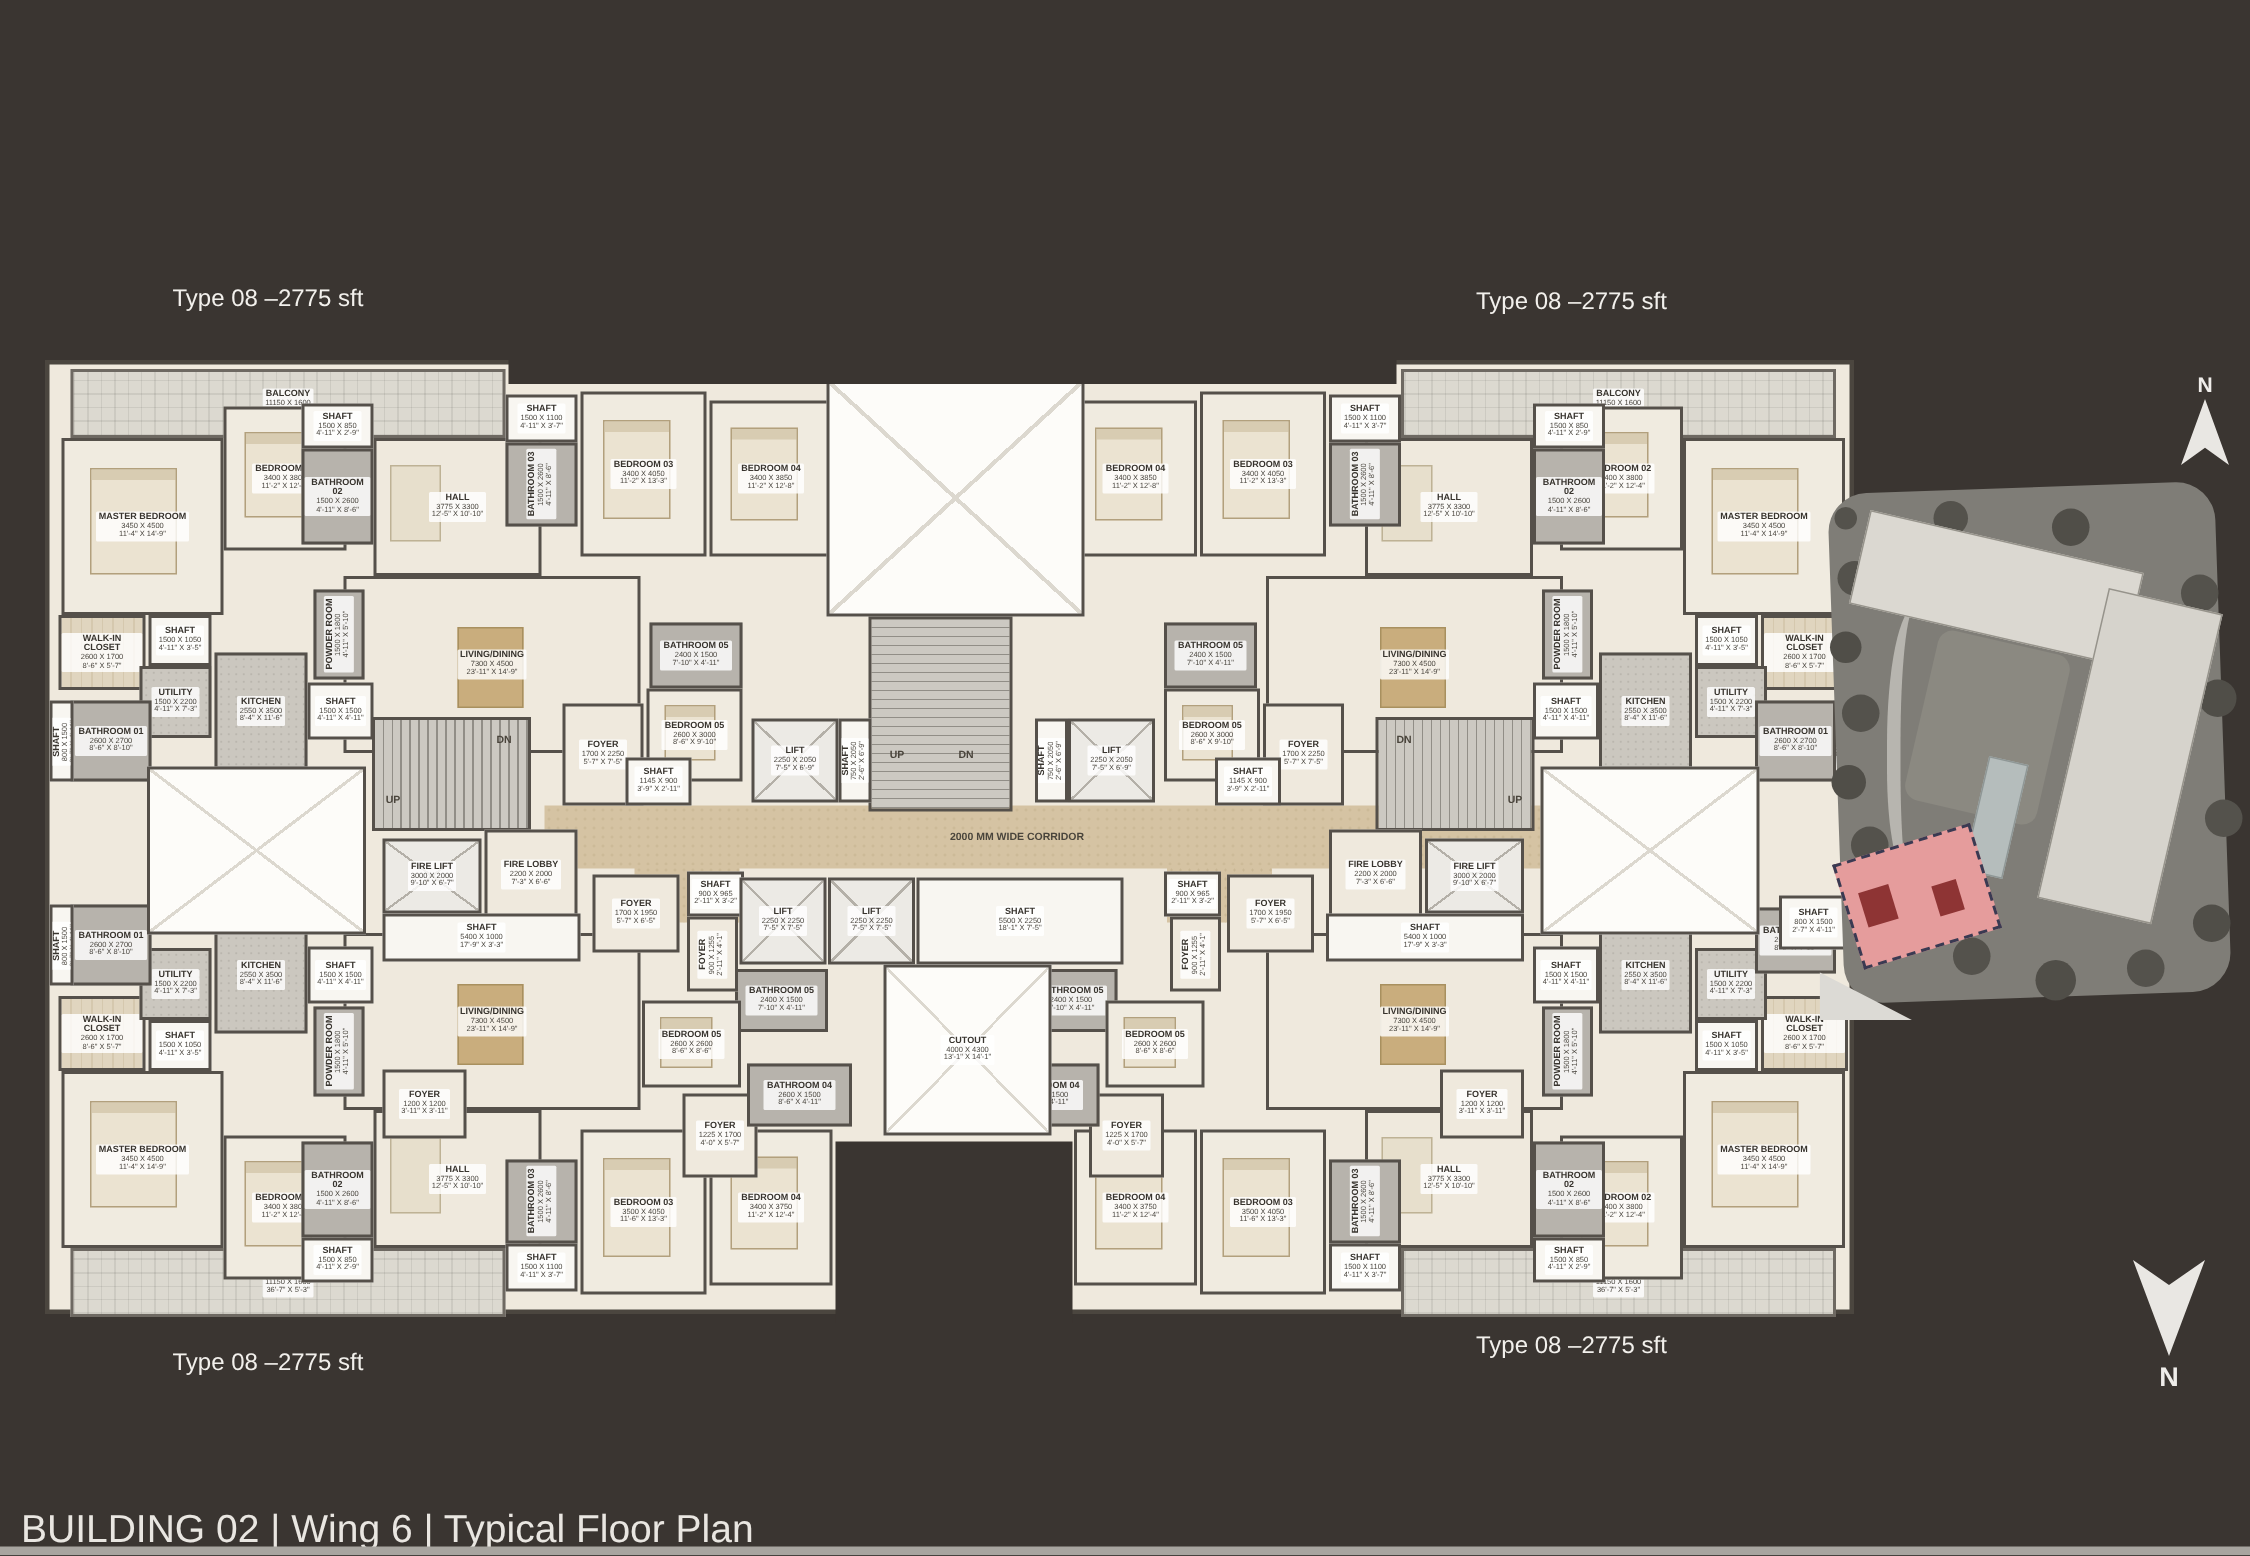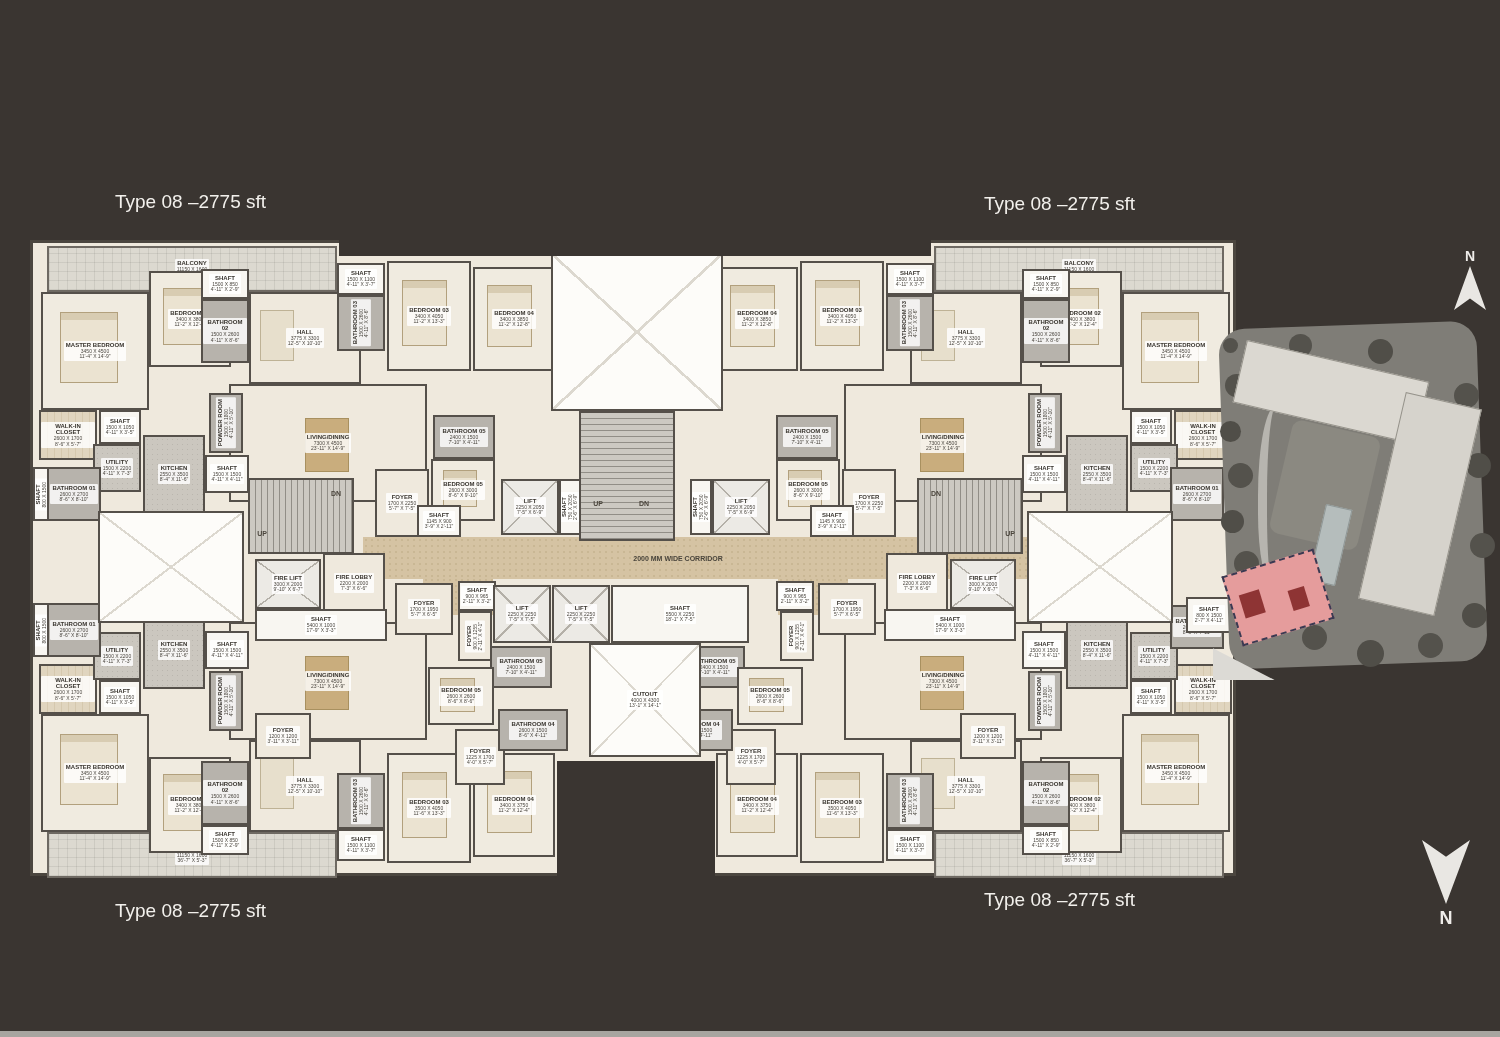--- a/index.html
+++ b/index.html
@@ -42,21 +42,21 @@
       linear-gradient(to top right,transparent 49%,#b4b0a8 49% 51%,transparent 51%),
       linear-gradient(to bottom right,transparent 49%,#b4b0a8 49% 51%,transparent 51%);}
   
   .t-bed::after{content:"";position:absolute;left:16%;top:16%;width:54%;height:60%;
       background:#ebe3d1;border:1px solid #b2a07d;box-shadow:inset 0 7px 0 #d8ccb2;z-index:1;}
   .t-living::after{content:"";position:absolute;left:38%;top:28%;width:22%;height:46%;
       background:#c9ad7d;border:1px solid #a8905f;z-index:1;}
   .t-hall::after{content:"";position:absolute;left:8%;top:18%;width:30%;height:56%;
       background:#e7dfcc;border:1px solid #beb295;z-index:1;}
   
-  .type-label{position:absolute;color:#f2f0ec;font-size:19px;z-index:9;}
+  .type-label{position:absolute;color:#f2f0ec;font-size:16px;z-index:9;}
   .type-label.tl{left:115px;top:191px;} .type-label.tr{left:984px;top:193px;}
   .type-label.bl{left:115px;top:900px;} .type-label.br{left:984px;top:889px;}
   #title{position:absolute;left:14px;top:1004px;font-size:26px;color:#e9e6e1;z-index:9;}
   #bottom-bar{position:absolute;left:0;top:1031px;width:1500px;height:6px;background:#a8a5a0;z-index:9;}
   
   #north-top{position:absolute;left:1448px;top:248px;width:44px;height:70px;z-index:9;text-align:center;}
   #north-top .nl{color:#efedea;font-size:14px;font-weight:bold;display:block;}
   #north-top .arrow{width:32px;height:44px;margin:2px auto 0;background:#e9e7e3;
       clip-path:polygon(50% 0,100% 100%,50% 74%,0 100%);}
   #north-bottom{position:absolute;left:1418px;top:840px;width:56px;height:98px;z-index:9;text-align:center;}
@@ -955,15 +955,16 @@
     <div class="sp-trees"></div>
     <div class="sp-path"></div>
     <div class="sp-b1"></div>
     <div class="sp-b2"></div>
     <div class="sp-green"></div>
     <div class="sp-pool"></div>
     <div class="sp-highlight"></div>
     <div class="sp-wedge"></div>
   </div>
 
+  <div id="title">BUILDING 02 | Wing 6 | Typical Floor Plan</div>
   <div id="bottom-bar"></div>
 
 </div>
 
 </body></html>

